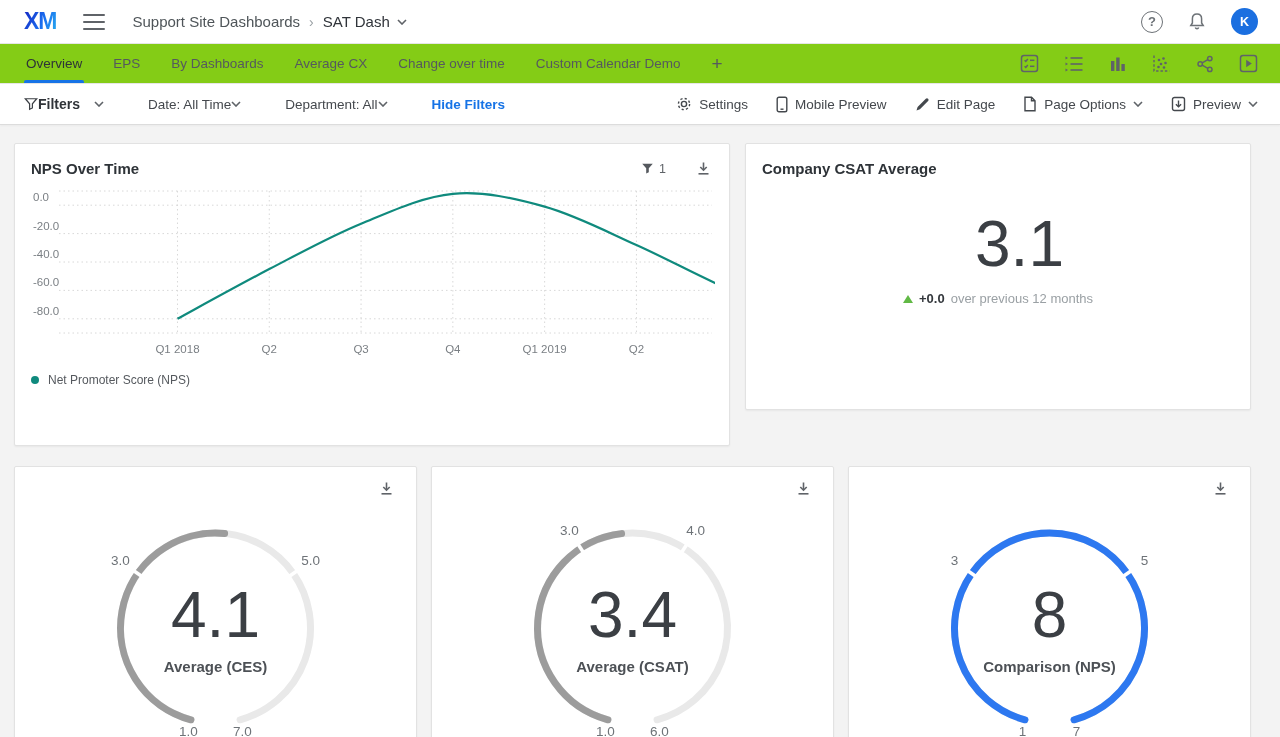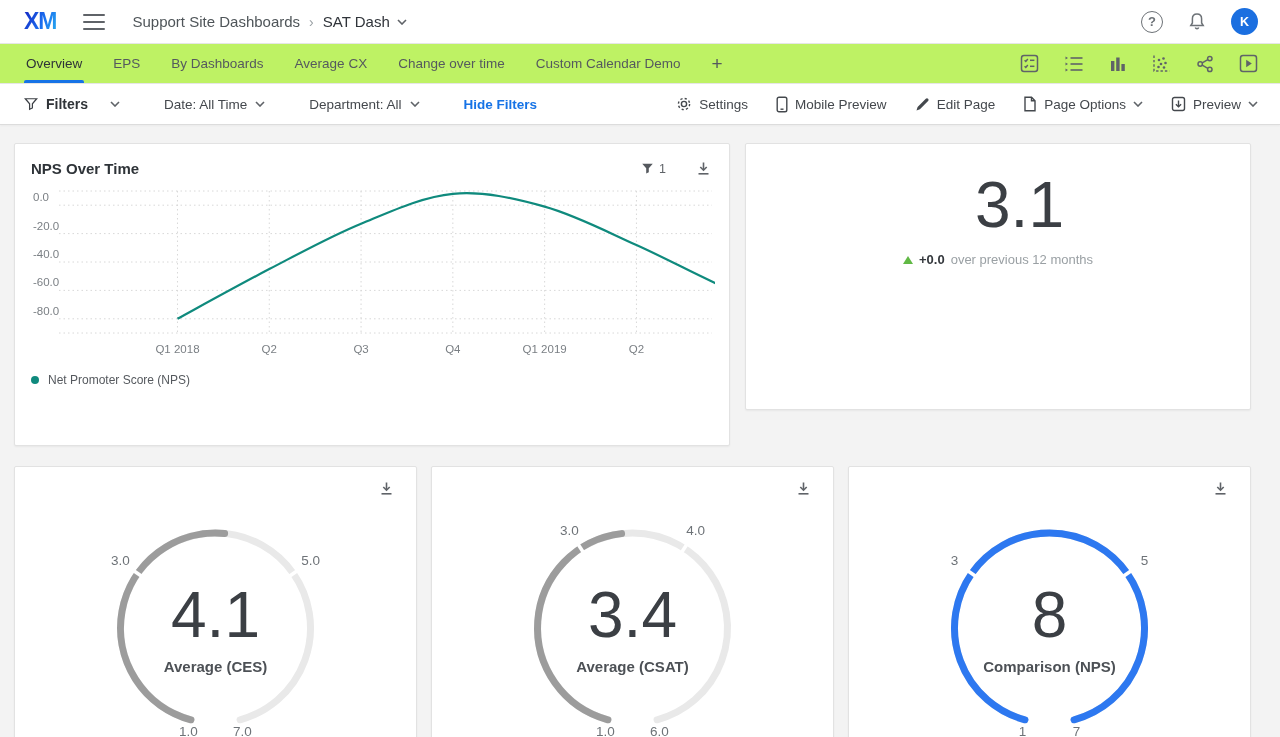--- a/index.html
+++ b/index.html
@@ -19,32 +19,32 @@
   .breadcrumb { display:flex; align-items:center; gap:9px; font-size:15px; color:#4f5559; }
   .breadcrumb .sep { color:#9aa0a4; font-size:14px; }
   .breadcrumb .current { color:#30343a; display:flex; align-items:center; gap:7px; }
   .topbar-right { margin-left:auto; display:flex; align-items:center; gap:24px; }
   .help-circle { width:22px; height:22px; border:1.6px solid #6d7277; border-radius:50%; color:#6d7277;
                  font-size:13px; font-weight:bold; display:flex; align-items:center; justify-content:center; }
   .avatar { width:27px; height:27px; border-radius:50%; background:#1b6fe0; color:#fff; font-size:12.5px; font-weight:bold;
             display:flex; align-items:center; justify-content:center; }
 
   
-  .tabbar { height:40px; background:#bef264; border-bottom:1px solid #e6e6e6; display:flex; align-items:stretch; padding:0 22px 0 24px; }
+  .tabbar { height:40px; background:#84cc16; border-bottom:1px solid #e6e6e6; display:flex; align-items:stretch; padding:0 22px 0 24px; }
   .tab { font-size:13.5px; color:#55595e; padding:0 2px; margin-right:27px; position:relative; display:flex; align-items:center; }
   .tab.active { color:#2e3338; }
   .tab.active::after { content:""; position:absolute; left:0; right:0; bottom:0; height:3px; background:#1673e6; border-radius:2px 2px 0 0; }
   .tab-add { font-size:19px; color:#55595e; display:flex; align-items:center; margin-right:0; }
   .tabbar-icons { margin-left:auto; display:flex; align-items:center; gap:25px; }
   .tabbar-icons .ticon { color:#5f6368; display:flex; }
 
   
   .filterbar { height:41px; background:#fff; border-bottom:1px solid #dcdcdc; box-shadow:0 1px 2px rgba(0,0,0,.04);
                display:flex; align-items:center; padding:0 22px 0 24px; font-size:13.5px; color:#44484d; }
-  .fgroup { display:flex; align-items:center; gap:8px; margin-right:44px;justify-content:flex-end; }
+  .fgroup { display:flex; align-items:center; margin-right:44px;justify-content:flex-end; }
   .fgroup.bold { font-weight:bold; font-size:14px; color:#2f3338; }
   .link { color:#1673e6; font-weight:bold; font-size:13.5px; }
   .filterbar-right { margin-left:auto; display:flex; align-items:center; gap:28px; }
   .action { display:flex; align-items:center; gap:7px; color:#44484d; font-size:13.5px; }
   .chev { display:flex; }
 
   
   .main { padding:18px 0 0 14px; }
   .card { background:#fff; border:1px solid #e2e2e2; border-radius:2px; box-shadow:0 1px 2px rgba(0,0,0,.05); }
   .row1 { display:flex; gap:15px; margin-bottom:20px; }
@@ -311,20 +311,23 @@
           <text x="605.4382499999999" y="166" font-size="11.5" fill="#7a7f84" text-anchor="middle">Q2</text>
           <path d="M 146.5 131.8 C 161.8 123.5, 207.7 98.0, 238.3 82.1 C 268.9 66.2, 299.5 49.2, 330.1 36.7 C 360.7 24.1, 391.3 9.7, 421.9 6.8 C 452.5 4.0, 483.0 11.1, 513.6 19.6 C 544.2 28.1, 574.8 44.2, 605.4 58.0 C 636.0 71.7, 666.6 88.7, 697.2 102.0 C 727.8 115.2, 758.4 134.9, 789.0 137.5 C 819.6 140.1, 850.2 129.9, 880.8 117.6 C 911.4 105.3, 942.0 81.9, 972.6 63.6 C 1003.2 45.4, 1049.1 17.5, 1064.4 8.3" fill="none" stroke="#0f8a7d" stroke-width="2.2"></path>
         </svg>
       <div class="legend">
         <span class="legend-dot" style="background:#0f8a7d;"></span>
         <span>Net Promoter Score (NPS)</span>
       </div>
     </section>
 
     <section class="card card-csat">
+      <div class="card-head">
+        <h2 class="card-title">Company CSAT Average</h2>
+      </div>
       <div class="csat-body">
         <div class="big-number">3.1</div>
         <div class="delta-row">
           <span class="tri-up"></span>
           <span class="delta-val">+0.0</span>
           <span class="delta-period">over previous 12 months</span>
         </div>
       </div>
     </section>
   </div>

